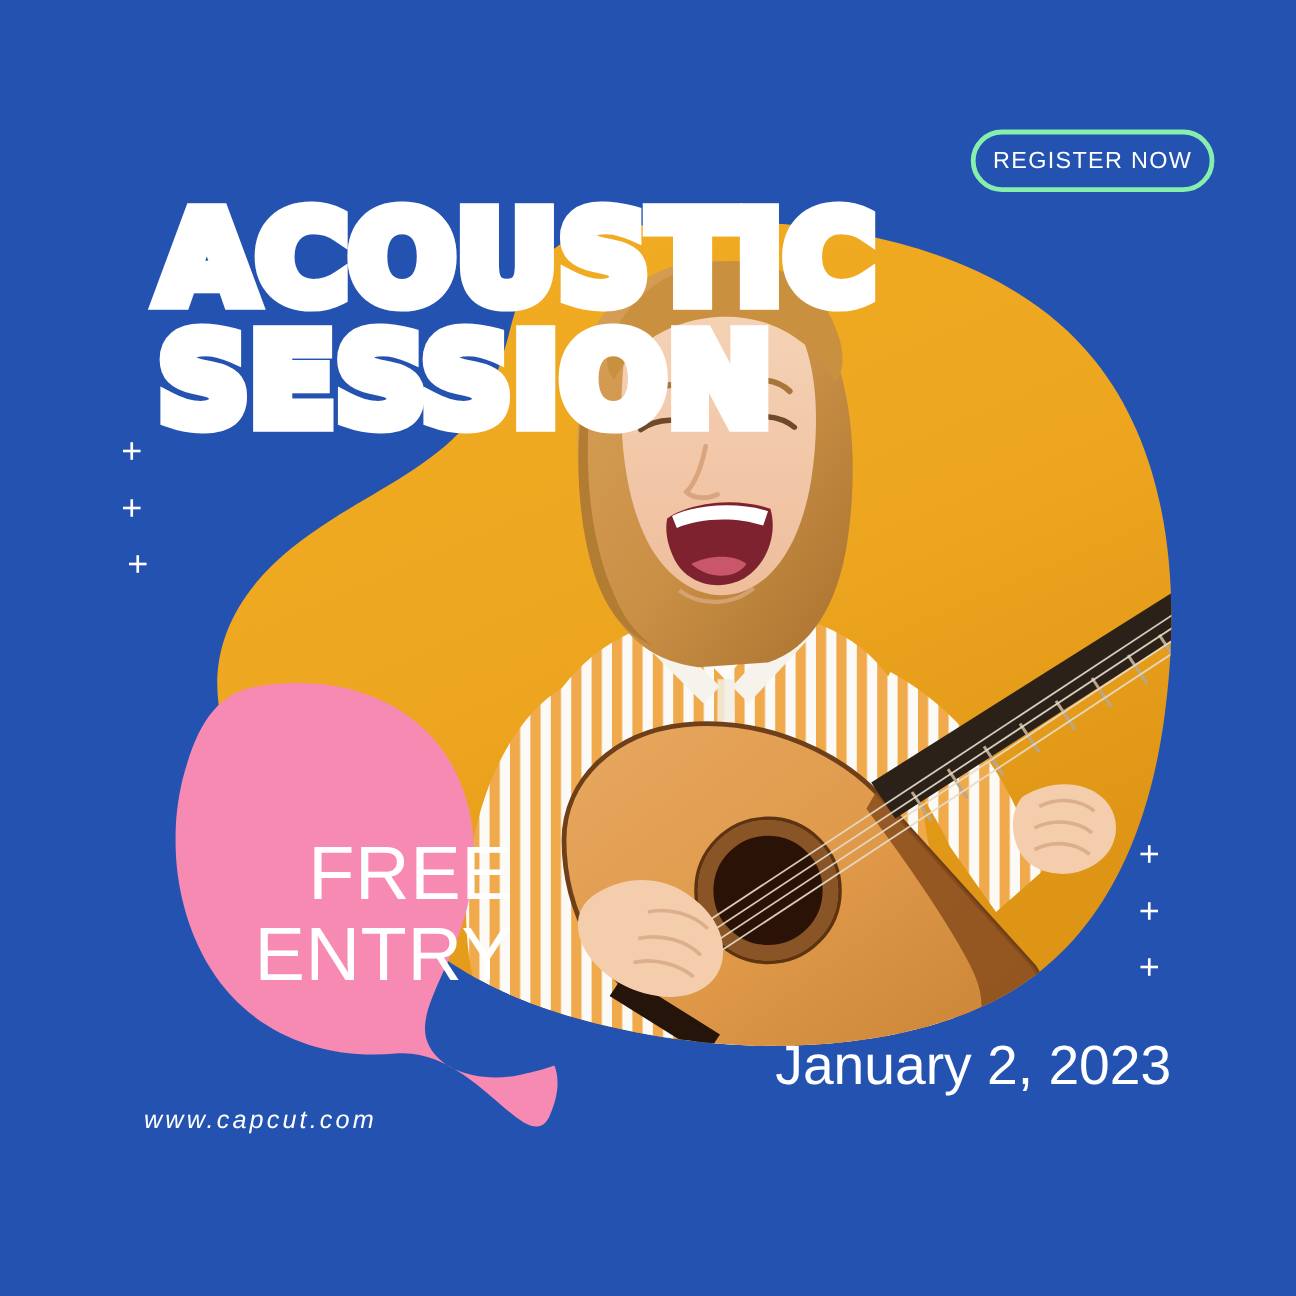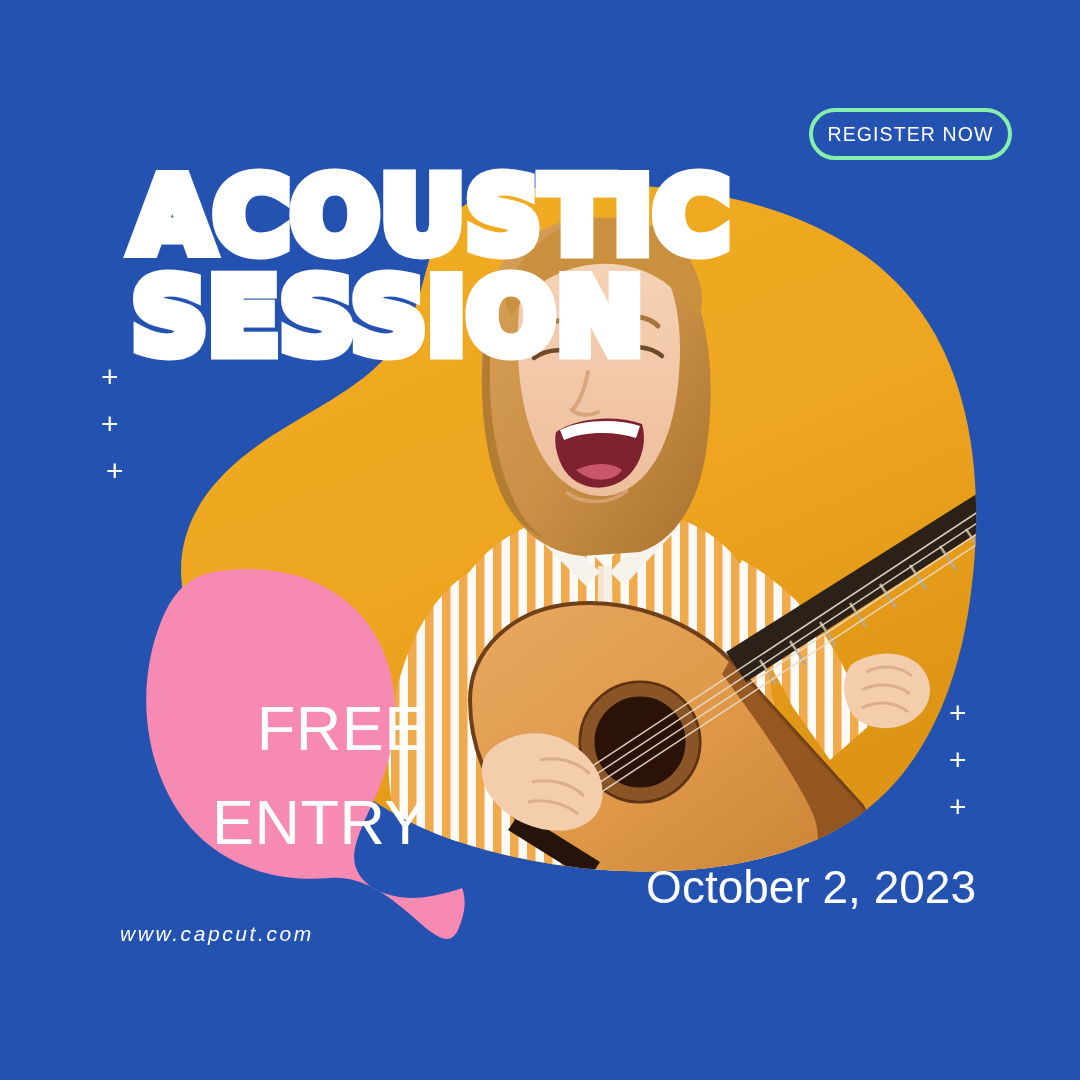--- a/index.html
+++ b/index.html
@@ -74,21 +74,21 @@
     position: absolute;
     left: 168px;
     top: 694px;
     z-index: 42;
     color: #FFFFFF;
     font-size: 63px;
     line-height: 1.08;
     letter-spacing: 0.5px;
   }
   .free-entry .l1 { display: block; text-align: right; }
-  .free-entry .l2 { display: block; text-align: center; padding-left: 44px; margin-top: 26px; }
+  .free-entry .l2 { display: block; text-align: center; padding-left: 44px; }
 
   
   .event-when {
     position: absolute;
     right: 104px;
     top: 857px;
     z-index: 42;
     text-align: right;
     color: #FFFFFF;
     font-size: 46px;
@@ -303,21 +303,21 @@
   </h1>
 
   <button class="register-btn">REGISTER NOW</button>
 
   <div class="free-entry">
     <span class="l1">FREE</span>
     <span class="l2">ENTRY</span>
   </div>
 
   <div class="event-when">
-    <span>October 2, 2023</span>
+    <span>January 2, 2023</span>
   </div>
 
   <div class="website">www.capcut.com</div>
 
   <div id="plus-host">
       <span class="plus" style="left: 101px; top: 362px;">+</span>
       <span class="plus" style="left: 101px; top: 409px;">+</span>
       <span class="plus" style="left: 106px; top: 456px;">+</span>
       <span class="plus" style="left: 949px; top: 698px;">+</span>
       <span class="plus" style="left: 949px; top: 745px;">+</span>

